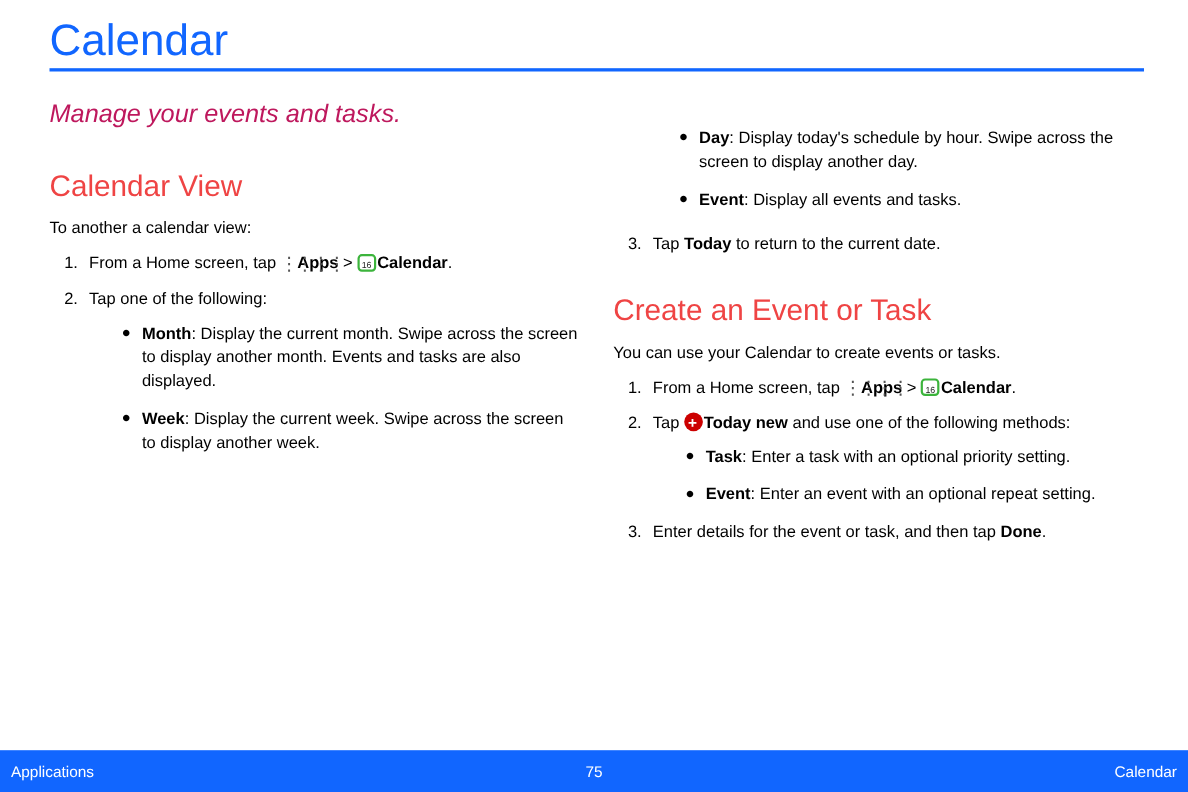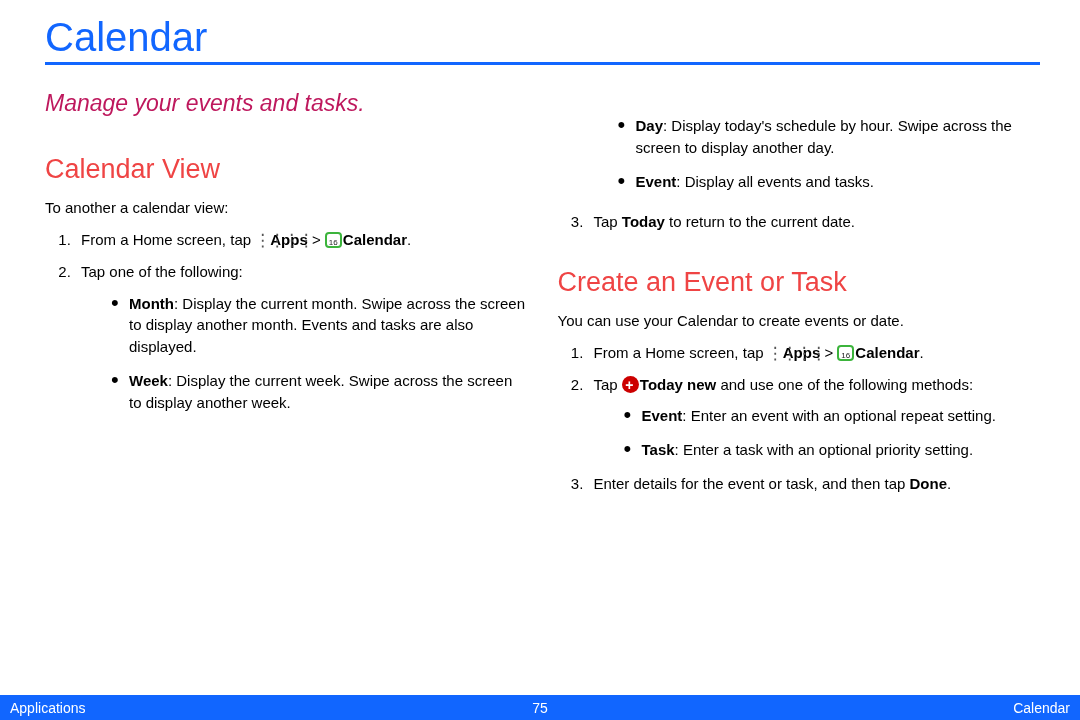--- a/index.html
+++ b/index.html
@@ -118,21 +118,21 @@
       font-size: 14px;
       position: absolute;
       left: 3.5px;
       top: -1px;
     }
     .footer {
       position: absolute;
       bottom: 0;
       left: 0;
       width: 100%;
-      height: 25px;
+      height: 38px;
       background: #1166ff;
       color: #fff;
       font-size: 14px;
       display: flex;
       align-items: center;
       justify-content: space-between;
       padding: 0 10px;
     }
     .footer .center { position: absolute; left: 50%; transform: translateX(-50%); }
   </style>
@@ -165,30 +165,30 @@
     <div class="col">
       <ul class="bullets" style="padding-left:60px; margin-bottom:10px;margin-top:28px;">
         <li><b>Day</b><span>: Display today's schedule by hour. Swipe across the screen to display another day.</span></li>
         <li><b>Event</b><span>: Display all events and tasks.</span></li>
       </ul>
       <ol start="3" style="margin-bottom:30px;margin-top:19px;">
         <li><span>Tap </span><b>Today</b><span> to return to the current date.</span></li>
       </ol>
 
       <h2>Create an Event or Task</h2>
-      <p class="intro">You can use your Calendar to create events or date.</p>
+      <p class="intro">You can use your Calendar to create events or tasks.</p>
       <ol>
         <li>
           <span>From a Home screen, tap </span><span class="icon-apps"></span><b>Apps</b><span> &gt; </span> <span class="icon-cal"></span><b>Calendar</b><span>.</span>
         </li>
         <li>
           <span>Tap </span><span class="icon-plus"></span><b>Today new</b><span> and use one of the following methods:</span>
           <ul class="bullets">
+            <li><b>Task</b><span>: Enter a task with an optional priority setting.</span></li>
             <li><b>Event</b><span>: Enter an event with an optional repeat setting.</span></li>
-            <li><b>Task</b><span>: Enter a task with an optional priority setting.</span></li>
           </ul>
         </li>
         <li><span>Enter details for the event or task, and then tap </span><b>Done</b><span>.</span></li>
       </ol>
     </div>
   </div>
 </div>
 
 <div class="footer">
   <span>Applications</span>

